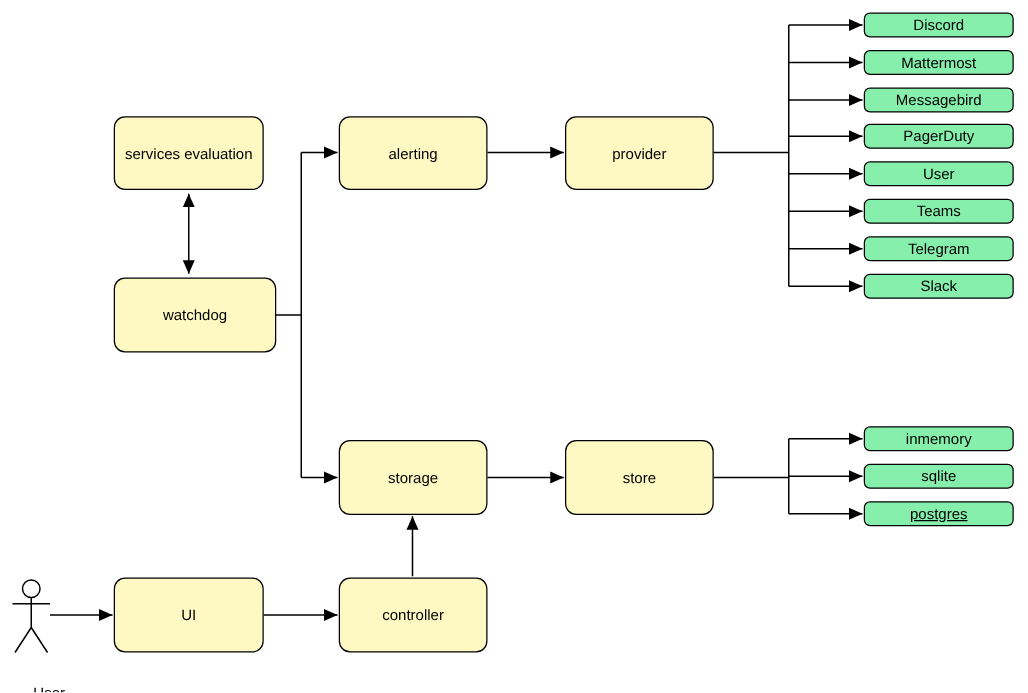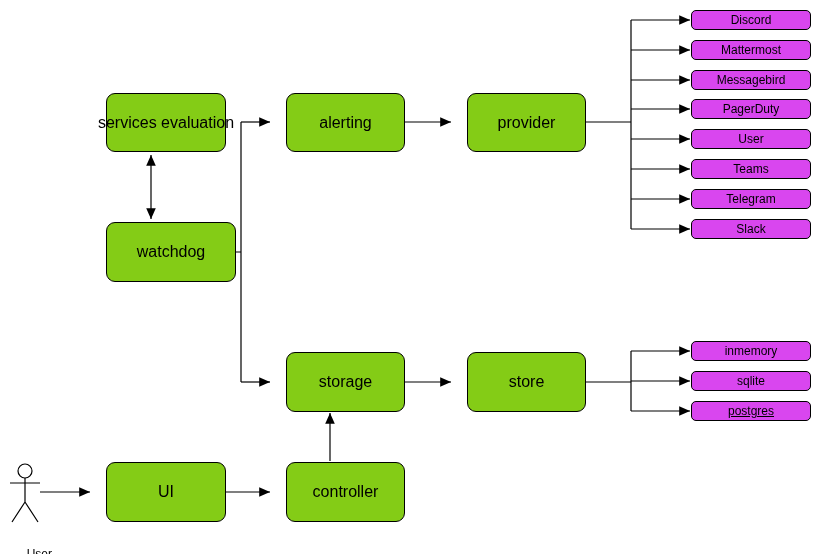--- a/index.html
+++ b/index.html
@@ -9,38 +9,37 @@
     height: 554px;
     background: #ffffff;
     font-family: "Liberation Sans", "DejaVu Sans", sans-serif;
     color: #000000;
     overflow: hidden;
   }
   svg.wires { position: absolute; left: 0; top: 0; }
   .node {
     position: absolute;
     box-sizing: border-box;
-    background: #84cc16;
+    background: #fef9c3;
     border: 1px solid #000000;
     border-radius: 9px;
     display: flex;
     align-items: center;
     justify-content: center;
-    font-size: 16px;
+    font-size: 12px;
     line-height: 1;
     white-space: nowrap;
-    margin-left: 15px;
   }
   .mini {
     position: absolute;
     box-sizing: border-box;
     left: 691px;
     width: 120px;
     height: 20px;
-    background: #d946ef;
+    background: #86efac;
     border: 1.5px solid #000000;
     border-radius: 5px;
     display: flex;
     align-items: center;
     justify-content: center;
     font-size: 12px;
     line-height: 1;
     white-space: nowrap;
   }
   .actor-label {

